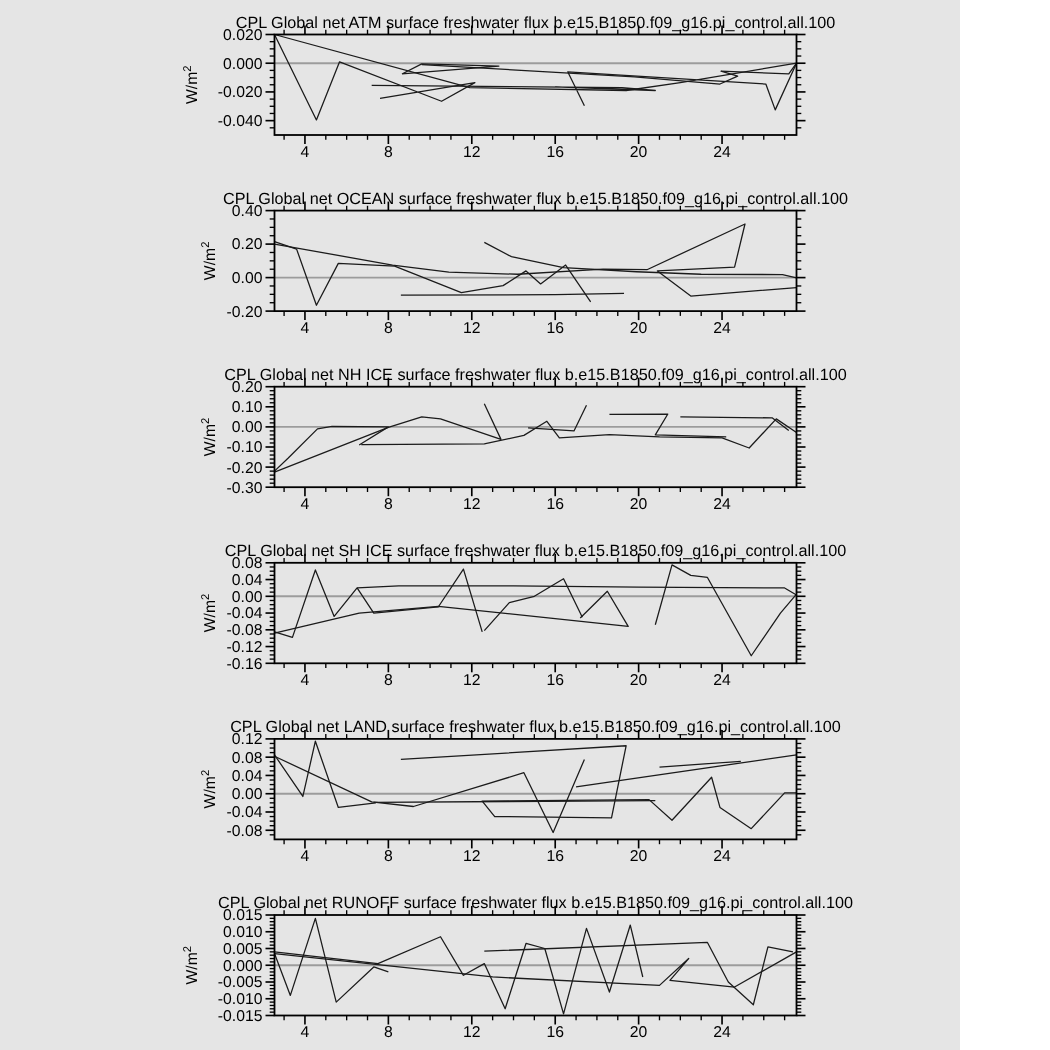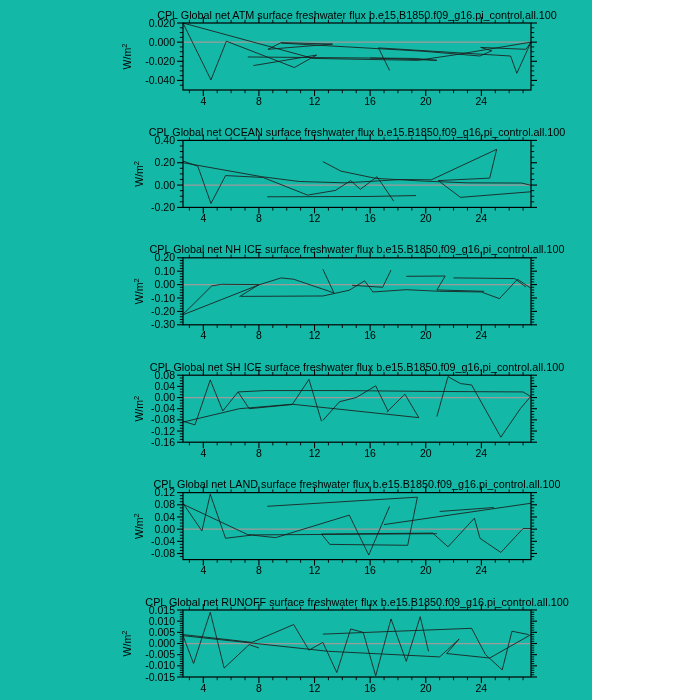--- a/index.html
+++ b/index.html
@@ -1,20 +1,20 @@
 <!DOCTYPE html>
 <html><head>
 <meta charset="utf-8">
 <style>
   html,body{margin:0;padding:0;}
   body{
     width:700px;height:700px;background:#ffffff;overflow:hidden;
     font-family:"Liberation Sans","DejaVu Sans",sans-serif;
   }
-  .page{position:relative;width:592px;height:700px;background:#14b8a6;}
+  .page{position:relative;width:640px;height:700px;background:#e5e5e5;}
   svg{position:absolute;left:0;top:0;}
   text{fill:#000000;}
 </style>
 </head>
 <body>
 
 <div class="page">
   <svg id="fig" width="700" height="700" viewBox="0 0 700 700" xmlns="http://www.w3.org/2000/svg">
       <g>
         <text x="357" y="18.5" text-anchor="middle" font-size="10.8">CPL Global net ATM surface freshwater flux b.e15.B1850.f09_g16.pi_control.all.100</text>

